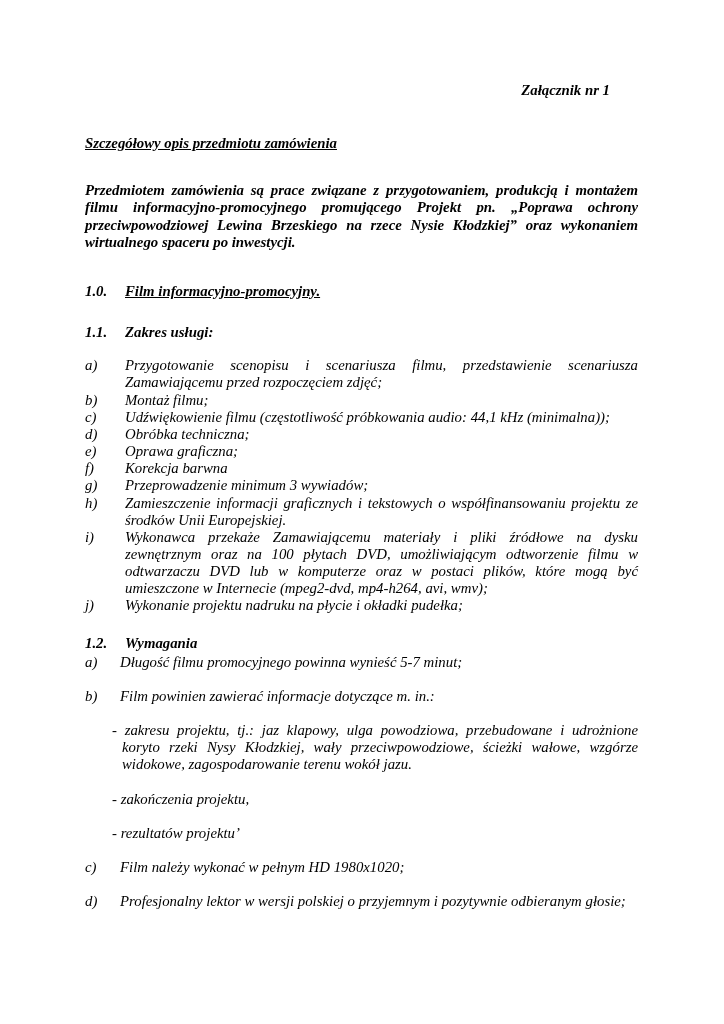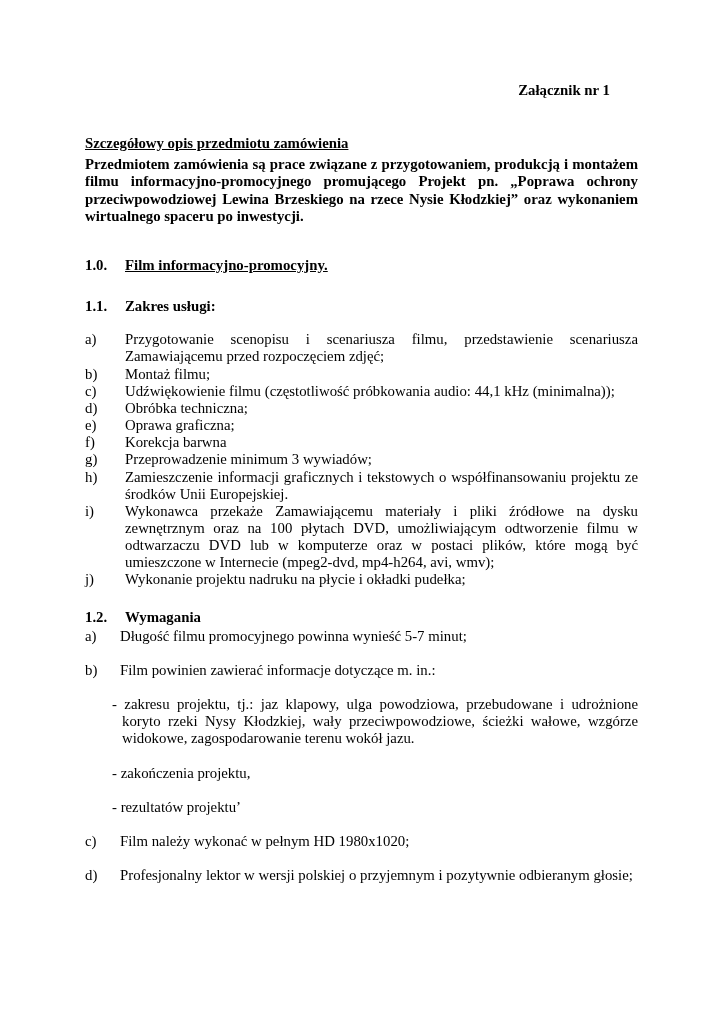--- a/index.html
+++ b/index.html
@@ -9,34 +9,35 @@
     height: 1024px;
     margin: 0 auto;
     background: #ffffff;
     color: #000000;
     font-family: "Liberation Serif", "DejaVu Serif", serif;
     font-size: 14.8px;
     line-height: 1.16;
     box-sizing: border-box;
     padding: 82px 86px 40px 85px;
     overflow: hidden;
+    font-style: italic;
   }
   .attachment {
     text-align: right;
     padding-right: 28px;
     font-weight: bold;
   }
   .doc-title {
     margin-top: 36px;
     text-align: left;
     font-weight: bold;
   }
   .doc-title .t { text-decoration: underline; }
   .intro {
-    margin-top: 4px;
+    margin-top: 30px;
     font-weight: bold;
     text-align: justify;
   }
   .section-heading {
     display: flex;
     font-weight: bold;
   }
   .section-heading .num { flex: 0 0 40px; }
   .sh-1-0 { margin-top: 32px; }
   .sh-1-0 .t { text-decoration: underline; text-align: right; }

